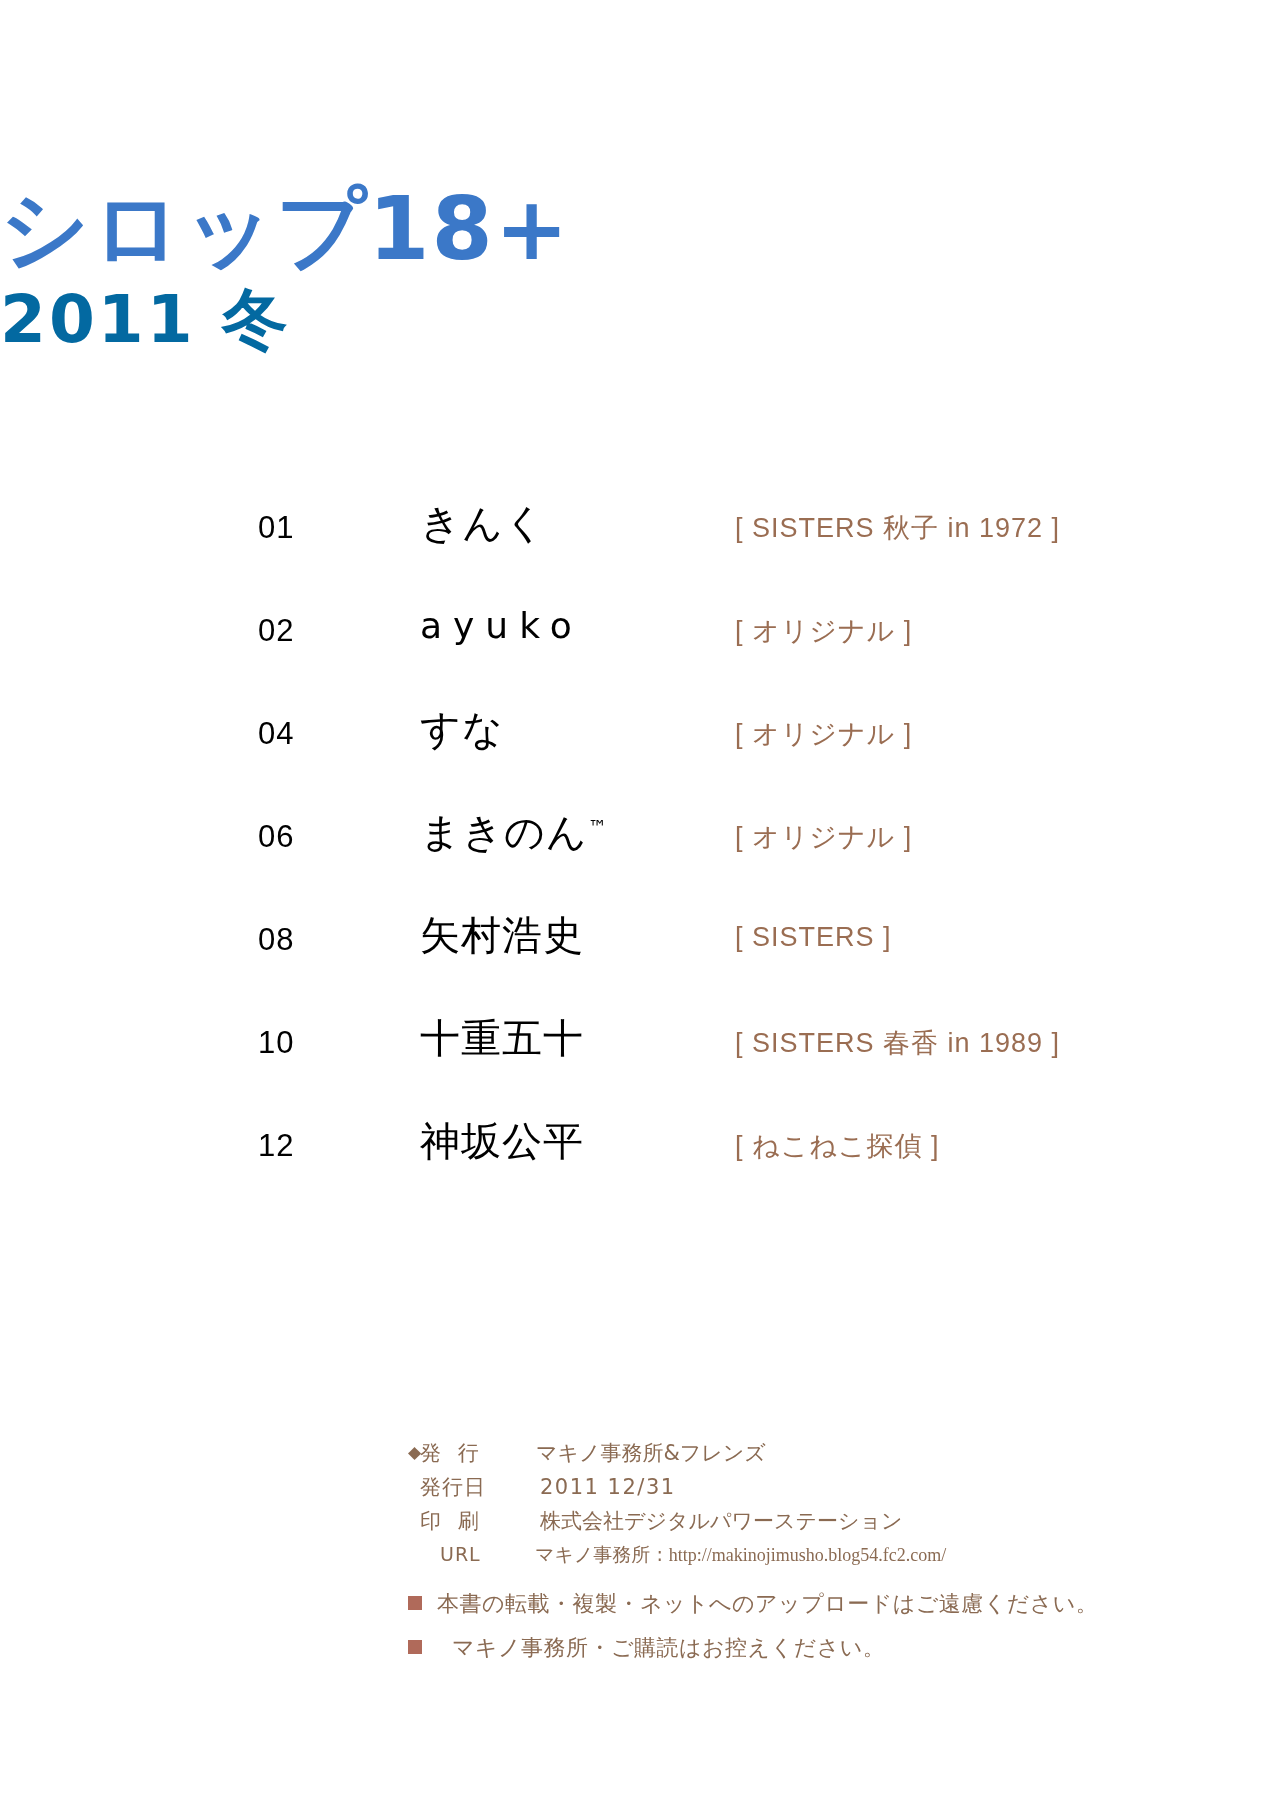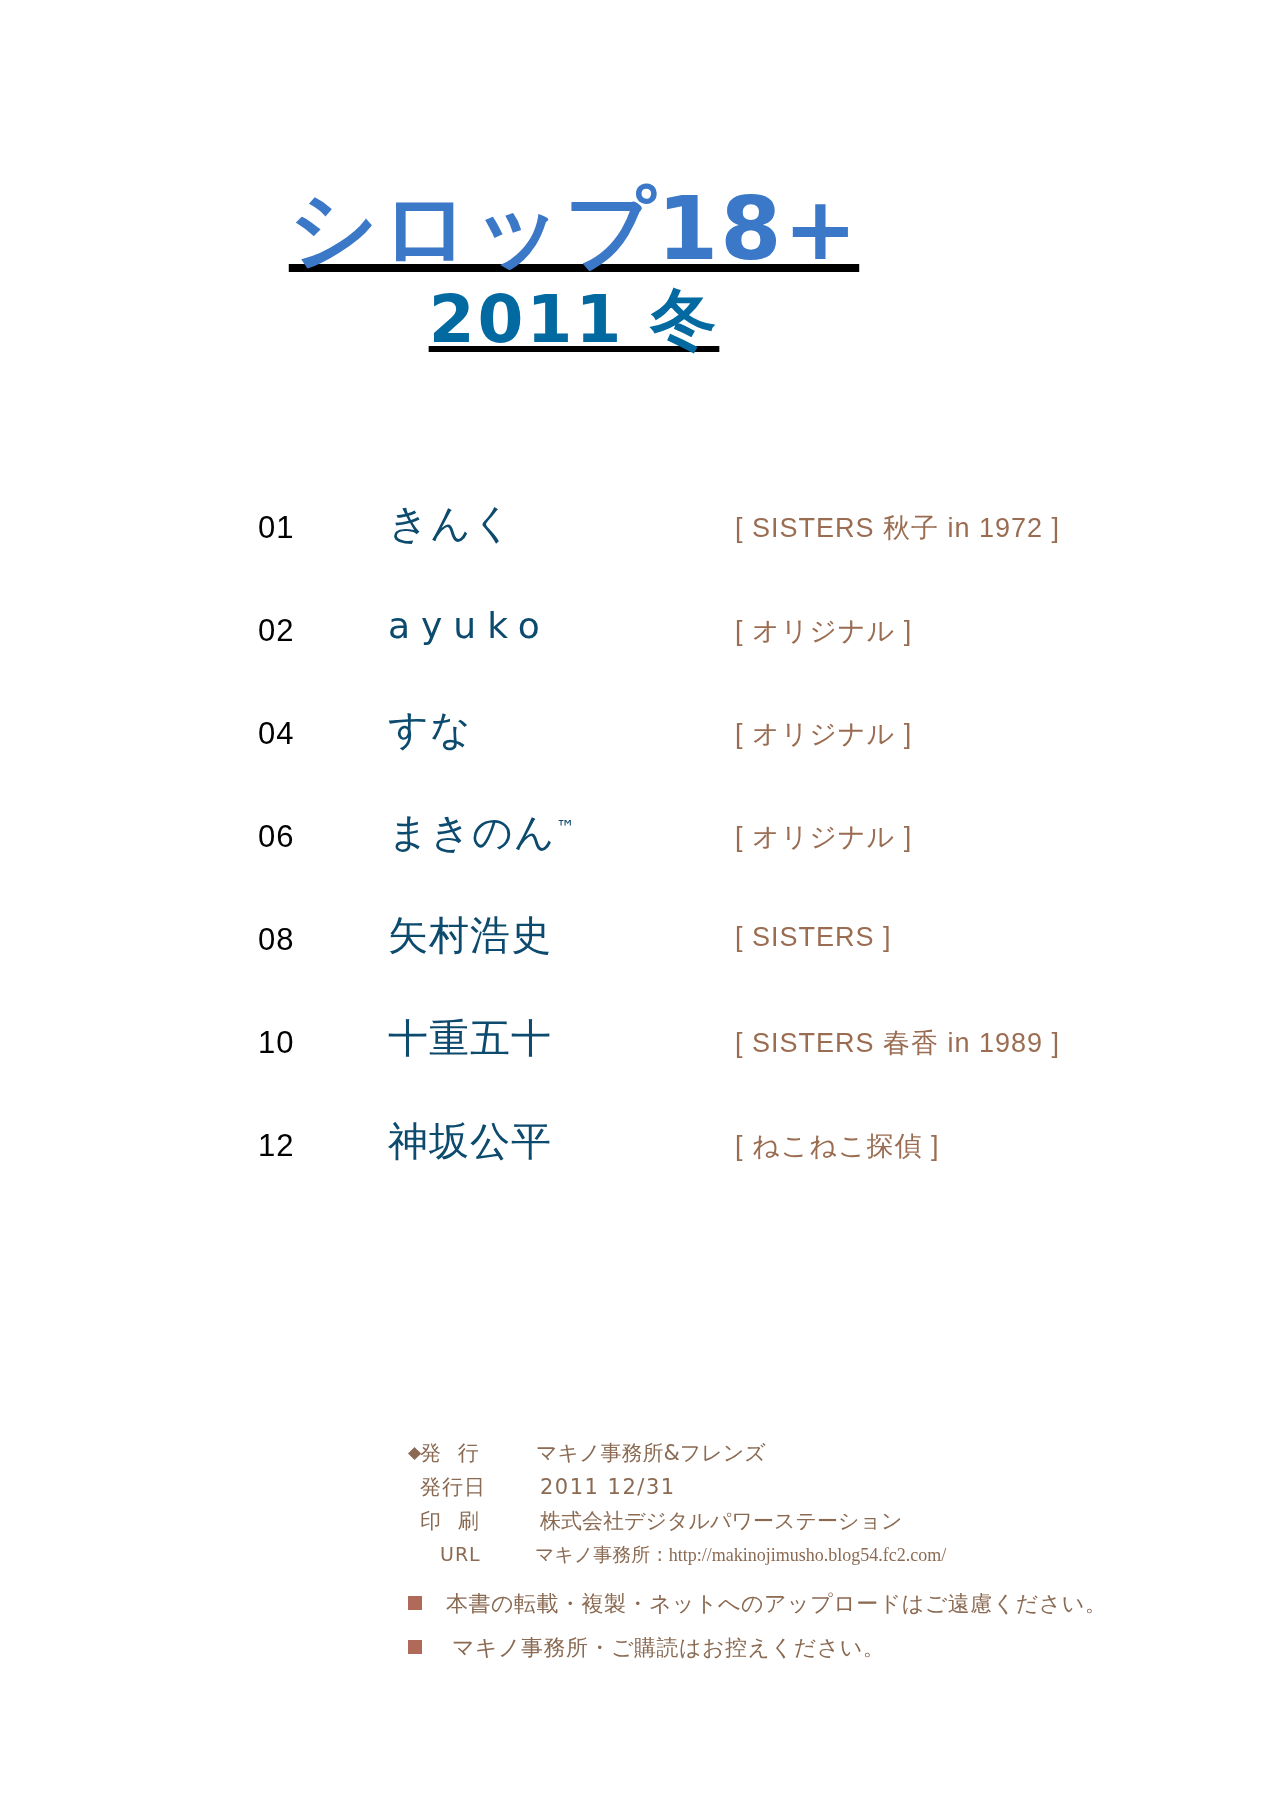--- a/index.html
+++ b/index.html
@@ -19,22 +19,21 @@
     width: 1280px;
     height: 1812px;
   }
 
   
   .title-block {
     position: absolute;
     top: 185px;
     left: 0;
     width: 1148px;
-    text-align: center;
-    text-decoration: underline;
+    text-align: left;
   }
   .title-main {
     font-family: "DejaVu Sans", sans-serif;
     font-size: 88px;
     font-weight: bold;
     color: #3b78c8;
     letter-spacing: 2px;
     line-height: 1.0;
     white-space: nowrap;
   }
@@ -65,25 +64,25 @@
     top: 0;
     width: 60px;
     text-align: left;
     font-family: "Liberation Sans", sans-serif;
     font-size: 31px;
     color: #000000;
     letter-spacing: 1px;
   }
   .entry-name {
     position: absolute;
-    left: 388px;
+    left: 420px;
     top: -14px;
     font-family: "DejaVu Sans", sans-serif;
     font-size: 40px;
-    color: #0c4a6e;
+    color: #000000;
     letter-spacing: 1px;
     white-space: nowrap;
   }
   .entry-name.spaced {
     letter-spacing: 11px;
     font-size: 36px;
     top: -8px;
   }
   .entry-name .tm {
     font-size: 19px;
@@ -159,21 +158,21 @@
   .notice .sq {
     position: absolute;
     left: 408px;
     top: 3px;
     width: 14px;
     height: 14px;
     background: #b06a5a;
   }
   .notice .txt {
     position: absolute;
-    left: 446px;
+    left: 437px;
     top: 0;
     letter-spacing: 0.5px;
   }
   .notice.second .sq { left: 408px; }
   .notice.second .txt { left: 452px; }
 </style>
 </head>
 <body>
 
 <div class="page">

